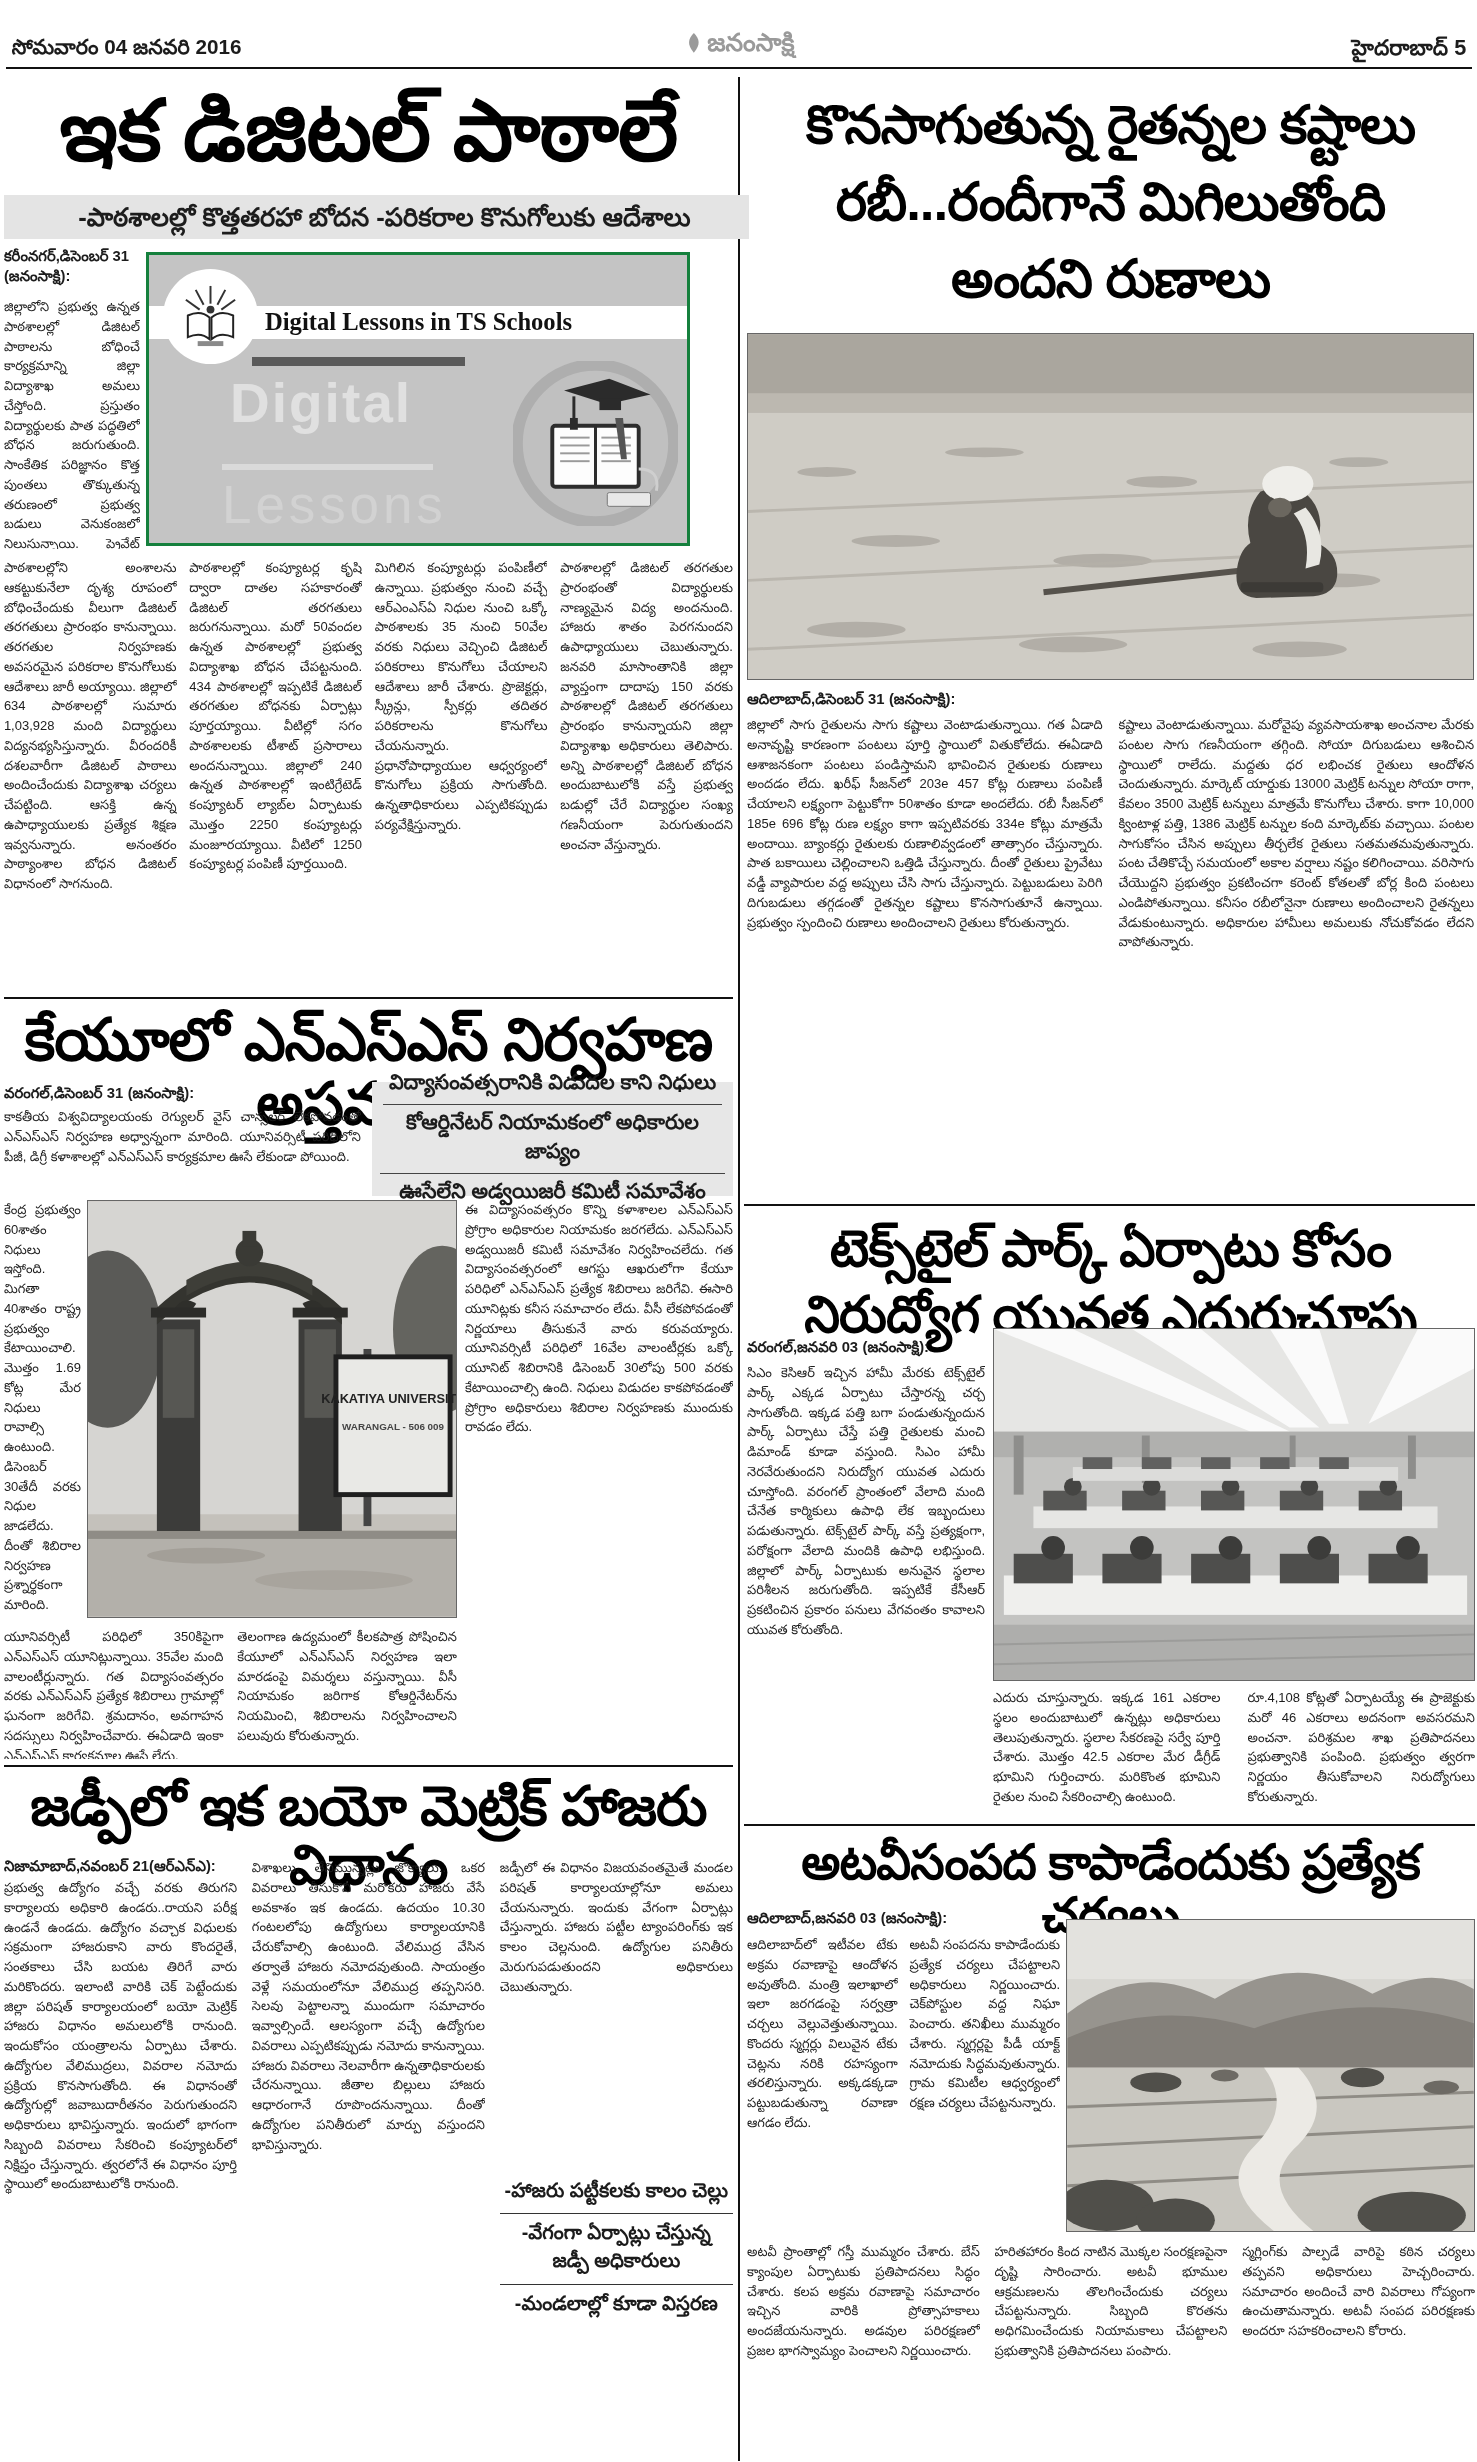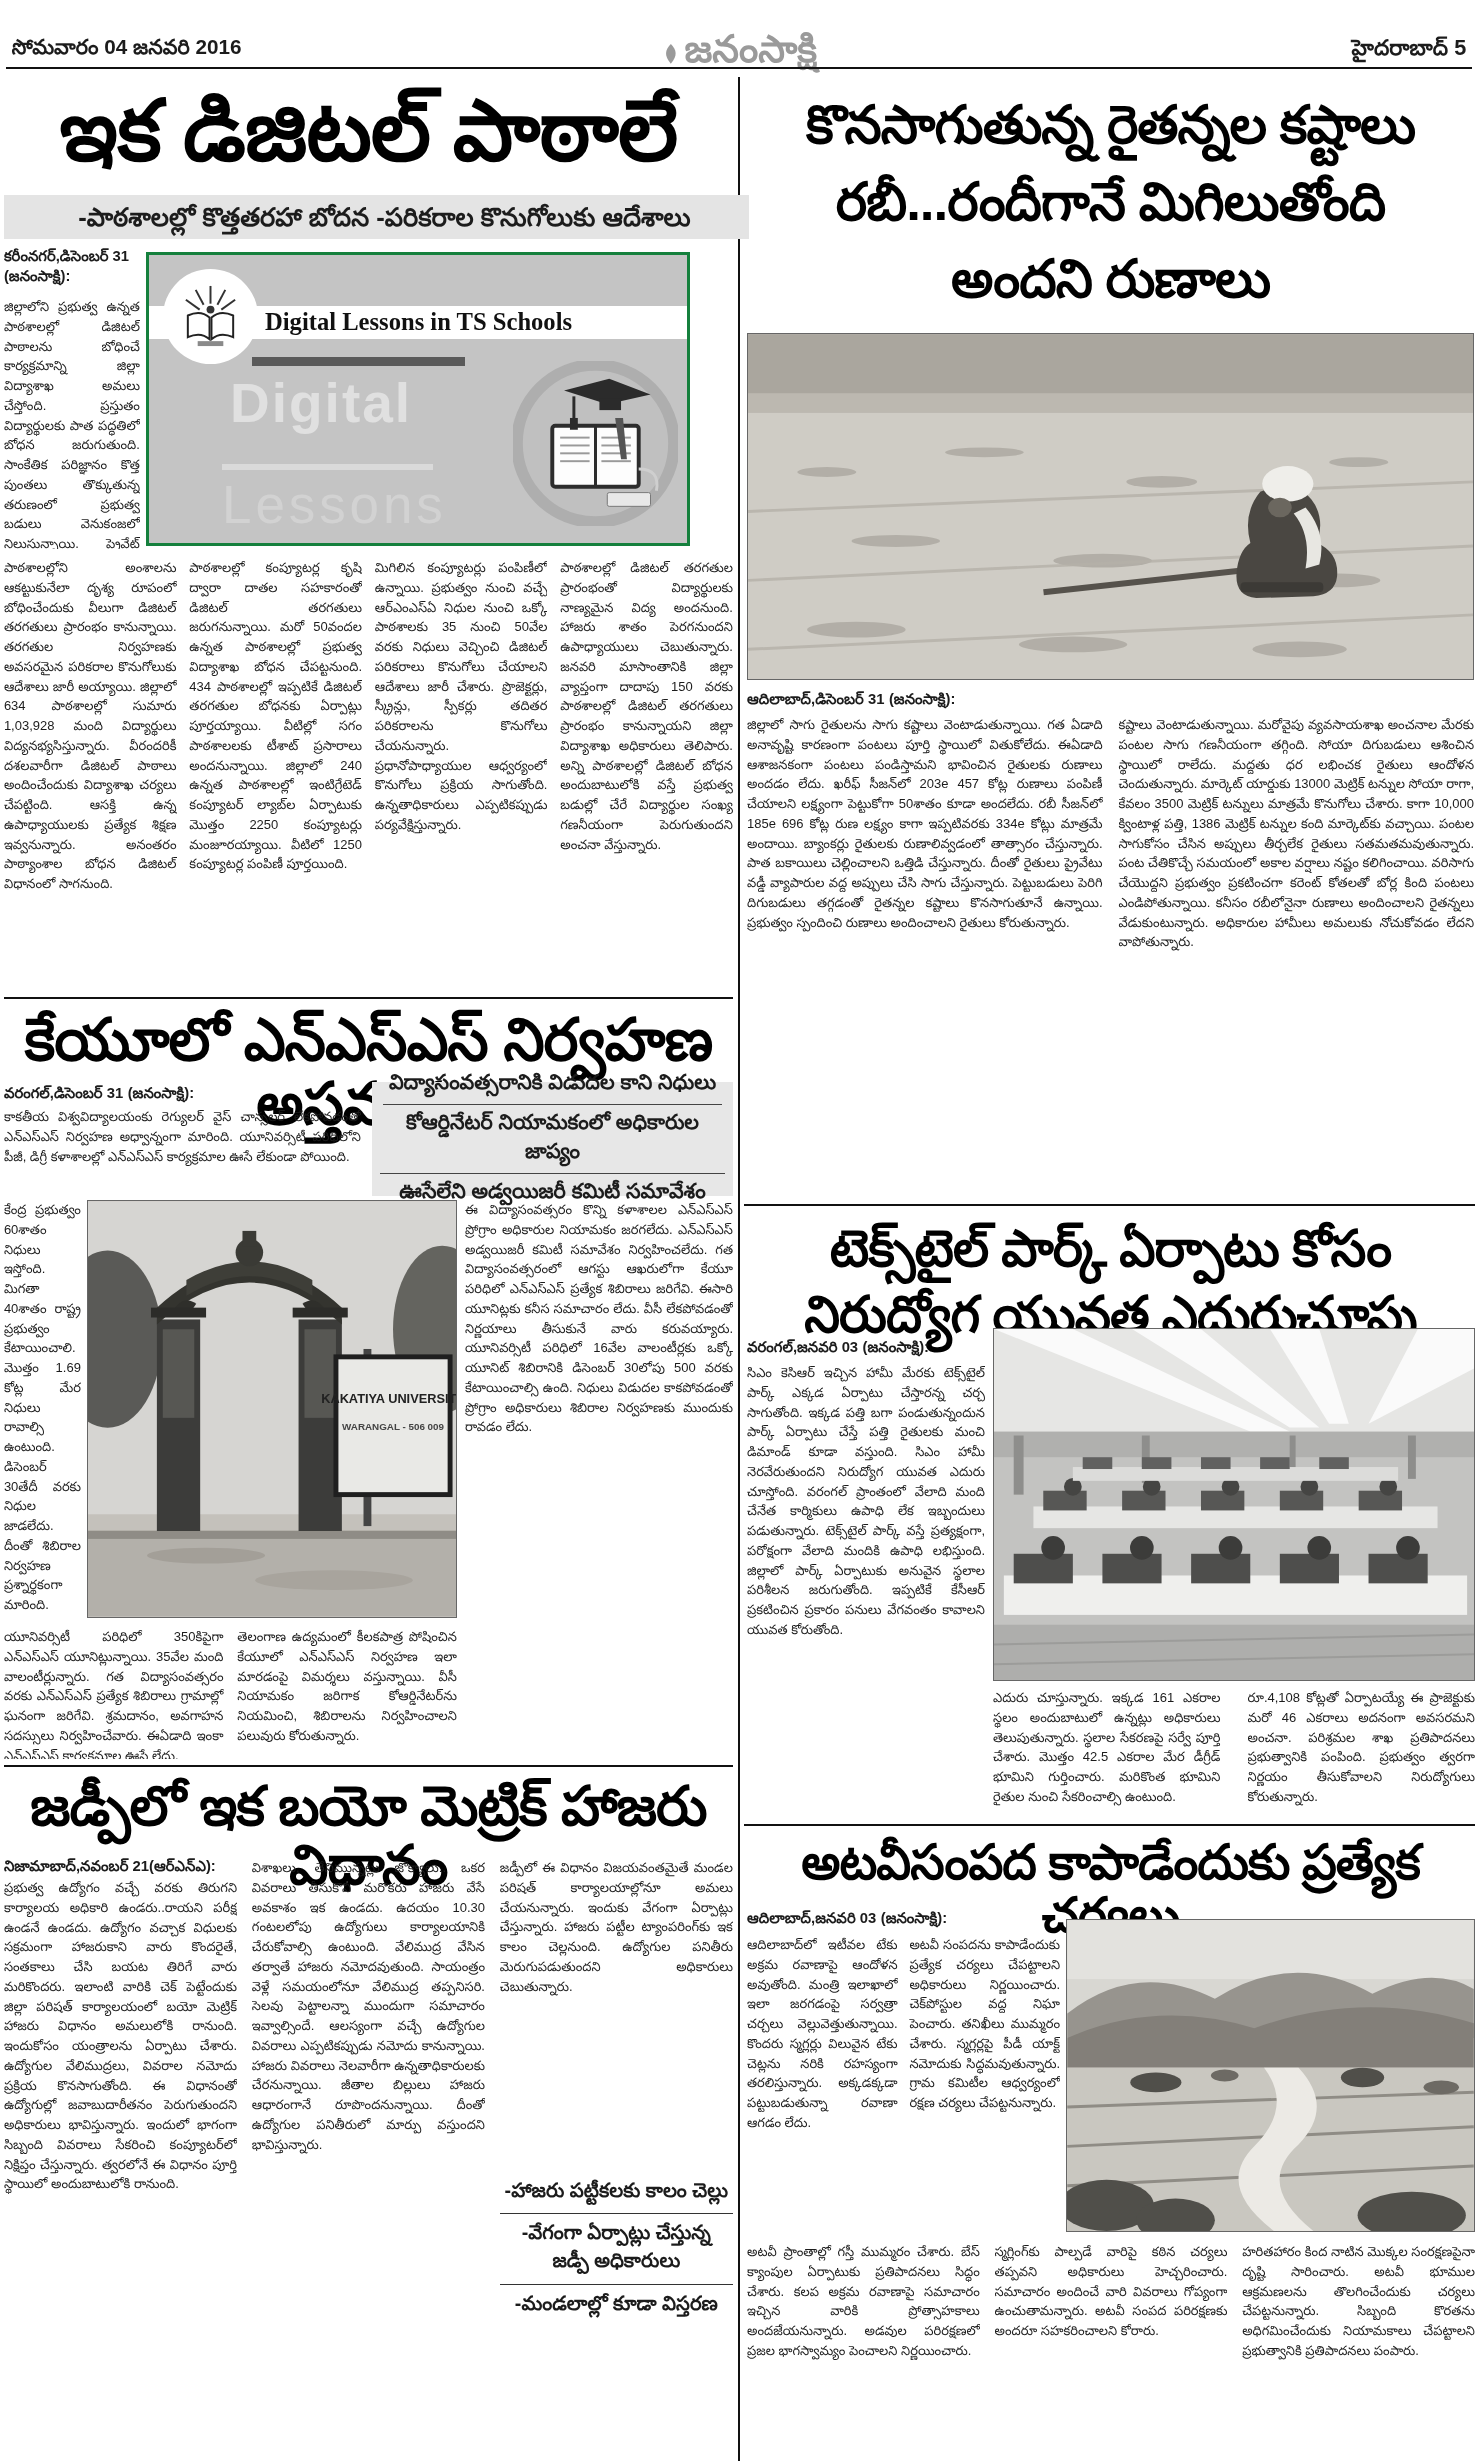--- a/index.html
+++ b/index.html
@@ -2,21 +2,21 @@
 <html><head>
 <meta charset="utf-8">
 <style>
   html,body{margin:0;padding:0;background:#fff;}
   .page{position:relative;width:1478px;height:2463px;background:#fff;overflow:hidden;
         font-family:"Liberation Sans",sans-serif;color:#1c1c1c;}
   .abs{position:absolute;}
   .rule{position:absolute;background:#111;height:2px;}
   .vrule{position:absolute;background:#111;width:2px;}
   .hdr-date{left:11.8px;top:35px;font-size:20.7px;font-weight:600;}
-  .hdr-mast{left:591px;top:27.6px;width:296px;text-align:center;color:#9a9a9a;font-size:38px;font-weight:bold;}
+  .hdr-mast{left:591px;top:27.6px;width:296px;text-align:center;color:#9a9a9a;font-size:25px;font-weight:bold;}
   .hdr-mast svg{vertical-align:-3.9px;margin-right:3.9px;}
   .hdr-city{right:11.8px;top:35px;font-size:21.7px;font-weight:bold;text-align:right;}
   .headline{font-weight:900;color:#000;text-align:center;line-height:1.08;letter-spacing:-1px;}
   .subbar{background:#e4e4e4;text-align:center;font-weight:bold;}
   .dateline{font-size:14.8px;font-weight:bold;}
   .body-text{font-size:13px;line-height:1.52;text-align:justify;overflow:hidden;}
   .colrow{display:flex;}
   .colrow > div{flex:1;}
   .subbox{background:#e7e7e7;display:flex;flex-direction:column;justify-content:center;align-items:center;padding:5.9px 7.9px;box-sizing:border-box;}
   .subbox .sh{font-size:20.7px;font-weight:bold;text-align:center;padding:4.9px 5.9px;}
@@ -357,18 +357,18 @@
       </g>
       <g fill="#6d6a64">
         <ellipse cx="160" cy="158" rx="14" ry="6"></ellipse>
           <ellipse cx="380" cy="170" rx="18" ry="7"></ellipse>
       </g>
     </svg>
   </div>
 
   <div class="abs colrow" style="left:747px;top:2242px;width:728px;height:212px;gap:14.8px;">
     <div class="body-text">అటవీ ప్రాంతాల్లో గస్తీ ముమ్మరం చేశారు. బేస్ క్యాంపుల ఏర్పాటుకు ప్రతిపాదనలు సిద్ధం చేశారు. కలప అక్రమ రవాణాపై సమాచారం ఇచ్చిన వారికి ప్రోత్సాహకాలు అందజేయనున్నారు. అడవుల పరిరక్షణలో ప్రజల భాగస్వామ్యం పెంచాలని నిర్ణయించారు.</div>
+    <div class="body-text">హరితహారం కింద నాటిన మొక్కల సంరక్షణపైనా దృష్టి సారించారు. అటవీ భూముల ఆక్రమణలను తొలగించేందుకు చర్యలు చేపట్టనున్నారు. సిబ్బంది కొరతను అధిగమించేందుకు నియామకాలు చేపట్టాలని ప్రభుత్వానికి ప్రతిపాదనలు పంపారు.</div>
     <div class="body-text">స్మగ్లింగ్‌కు పాల్పడే వారిపై కఠిన చర్యలు తప్పవని అధికారులు హెచ్చరించారు. సమాచారం అందించే వారి వివరాలు గోప్యంగా ఉంచుతామన్నారు. అటవీ సంపద పరిరక్షణకు అందరూ సహకరించాలని కోరారు.</div>
-    <div class="body-text">హరితహారం కింద నాటిన మొక్కల సంరక్షణపైనా దృష్టి సారించారు. అటవీ భూముల ఆక్రమణలను తొలగించేందుకు చర్యలు చేపట్టనున్నారు. సిబ్బంది కొరతను అధిగమించేందుకు నియామకాలు చేపట్టాలని ప్రభుత్వానికి ప్రతిపాదనలు పంపారు.</div>
   </div>
 
 </div>
 
 
 </body></html>

